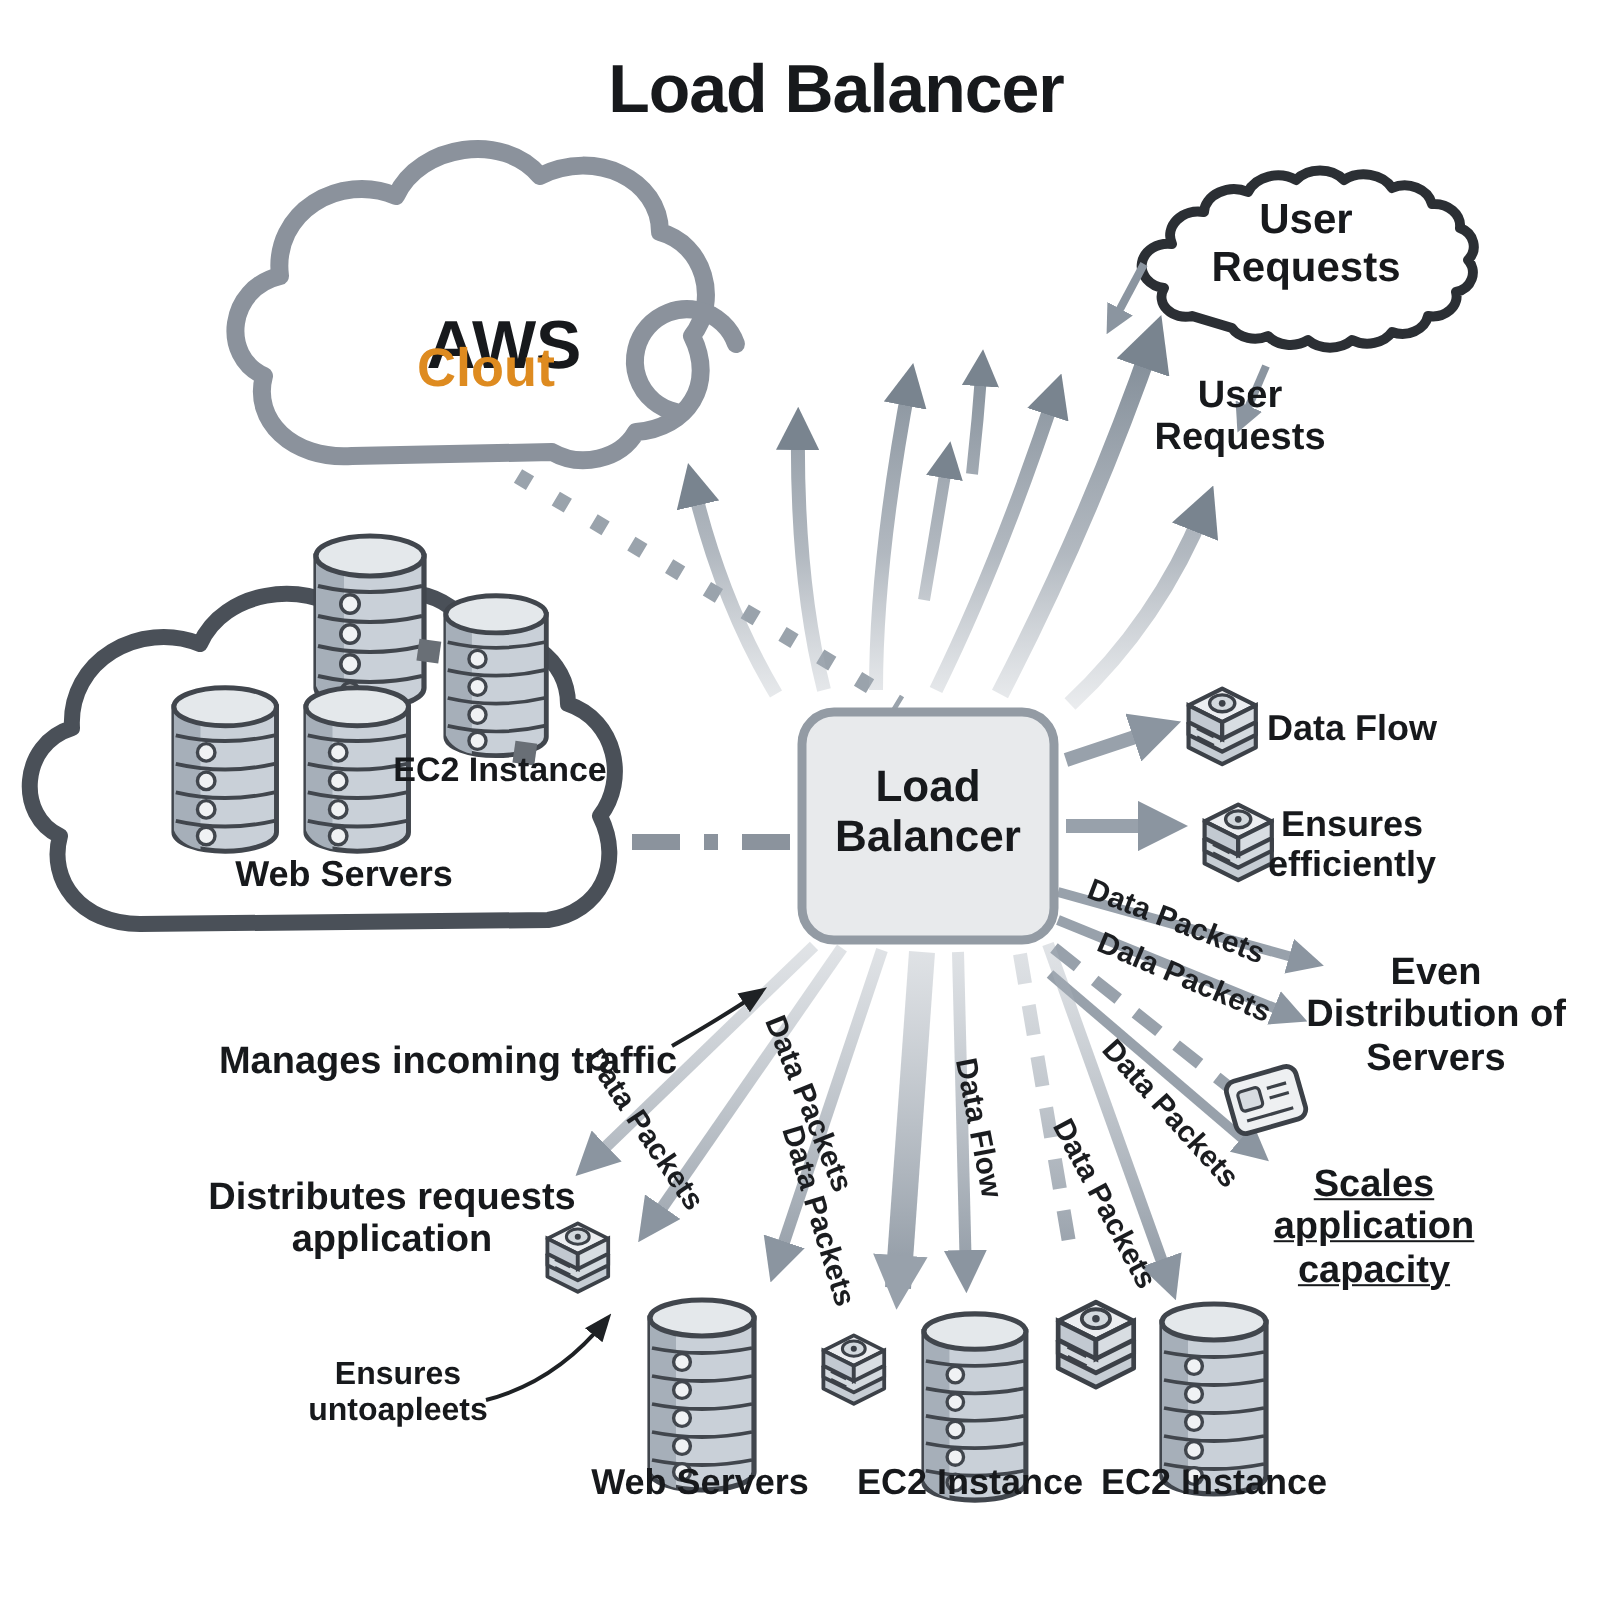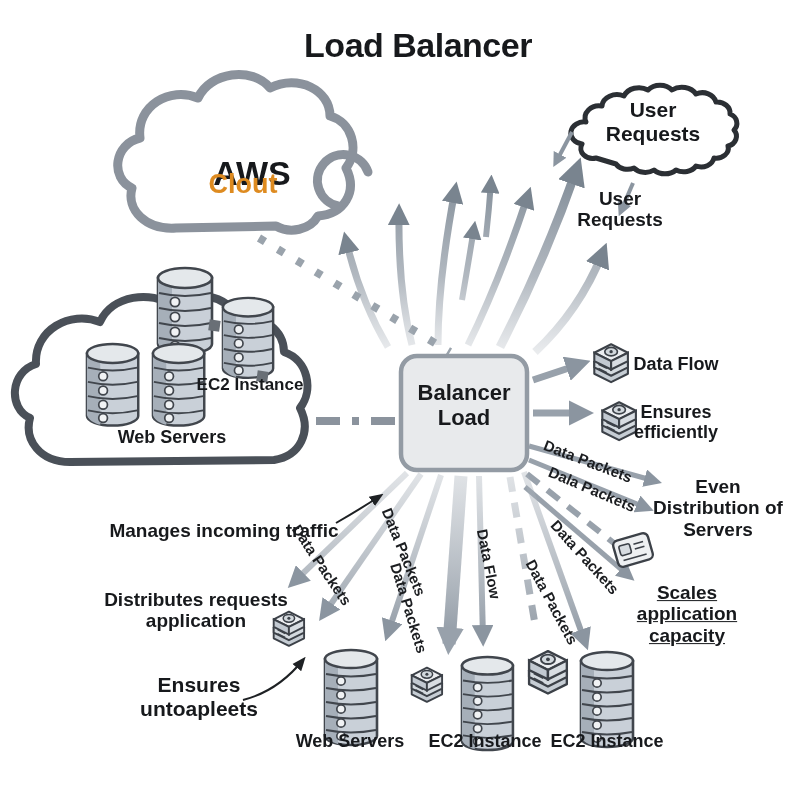--- a/index.html
+++ b/index.html
@@ -18,21 +18,21 @@
   #user-label{font-size:19px;width:104px;}
   #ec2-left{font-size:17px;}
   #web-left{font-size:18px;}
   .lb-text{font-size:22px;width:120px;}
   #dataflow-label{font-size:18px;}
   #ensures-eff{font-size:18px;width:112px;}
   #even-dist{font-size:19px;width:152px;}
   #scales{font-size:19px;width:142px;text-decoration:underline;}
   #manages{font-size:19px;}
   #distributes{font-size:19px;width:214px;}
-  #ensures-unto{font-size:21px;width:152px;}
+  #ensures-unto{font-size:16px;width:152px;}
   .srv-label{font-size:18px;}
 </style>
 </head>
 <body>
 
 <div id="stage">
 
 <svg id="diagram-svg" width="800" height="800" viewBox="0 0 800 800">
   <defs>
     <marker id="mA" viewBox="0 0 10 10" refX="6" refY="5" markerWidth="3.6" markerHeight="3.6" orient="auto-start-reverse">
@@ -199,22 +199,22 @@
   <div id="aws-line1" class="lbl nowrap" style="left:252px;top:160px;">AWS</div>
   <div id="aws-line2" class="lbl nowrap" style="left:243px;top:184px;">Clout</div>
 
   <div id="user-cloud-text" class="lbl" style="left:653px;top:122px;">User Requests</div>
   <div id="user-label" class="lbl" style="left:620px;top:209px;">User Requests</div>
 
   <div id="ec2-left" class="lbl nowrap" style="left:250px;top:385px;">EC2 Instance</div>
   <div id="web-left" class="lbl nowrap" style="left:172px;top:437px;">Web Servers</div>
 
   <div class="lbl lb-text" style="left:464px;top:406px;">
+    <div>Load</div>
     <div>Balancer</div>
-    <div>Load</div>
   </div>
 
   <div id="dataflow-label" class="lbl nowrap" style="left:676px;top:364px;">Data Flow</div>
   <div id="ensures-eff" class="lbl" style="left:676px;top:422px;">Ensures efficiently</div>
   <div id="even-dist" class="lbl" style="left:718px;top:508px;">Even Distribution of Servers</div>
   <div id="scales" class="lbl" style="left:687px;top:614px;">Scales application capacity</div>
 
   <div id="manages" class="lbl nowrap" style="left:224px;top:531px;">Manages incoming traffic</div>
   <div id="distributes" class="lbl" style="left:196px;top:610px;">Distributes requests application</div>
   <div id="ensures-unto" class="lbl" style="left:199px;top:697px;">Ensures untoapleets</div>

